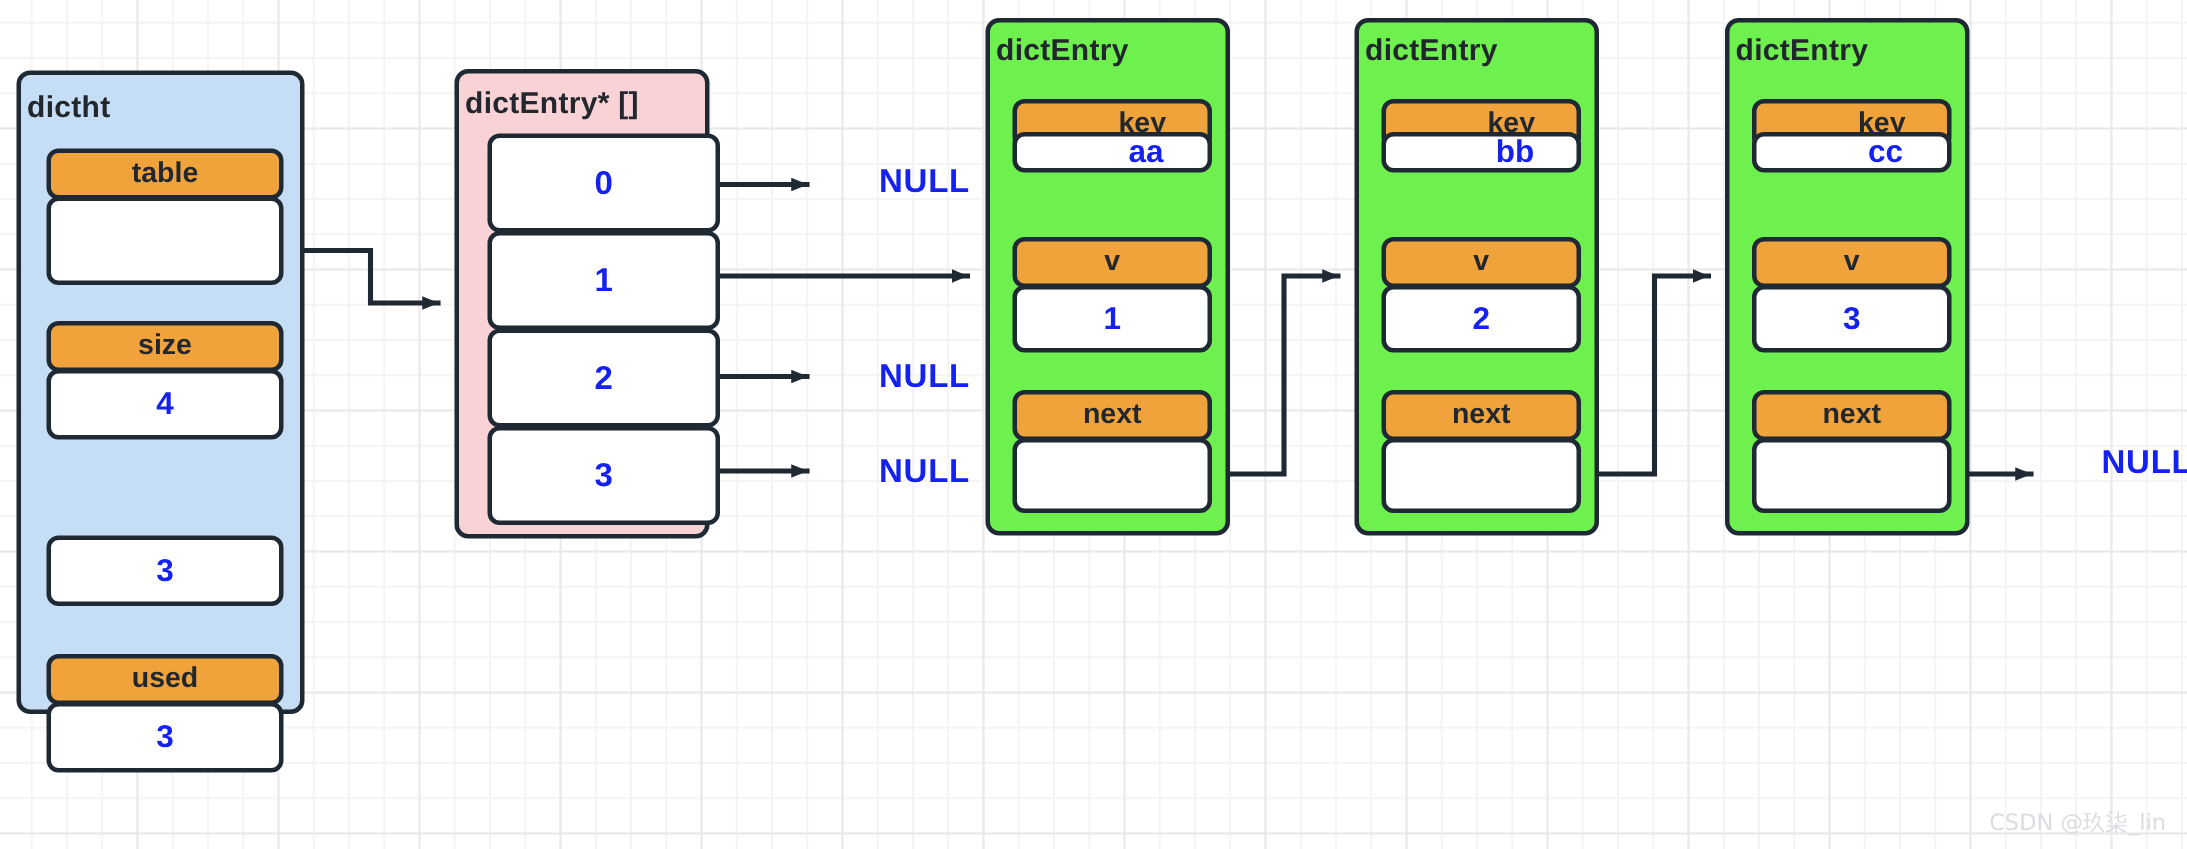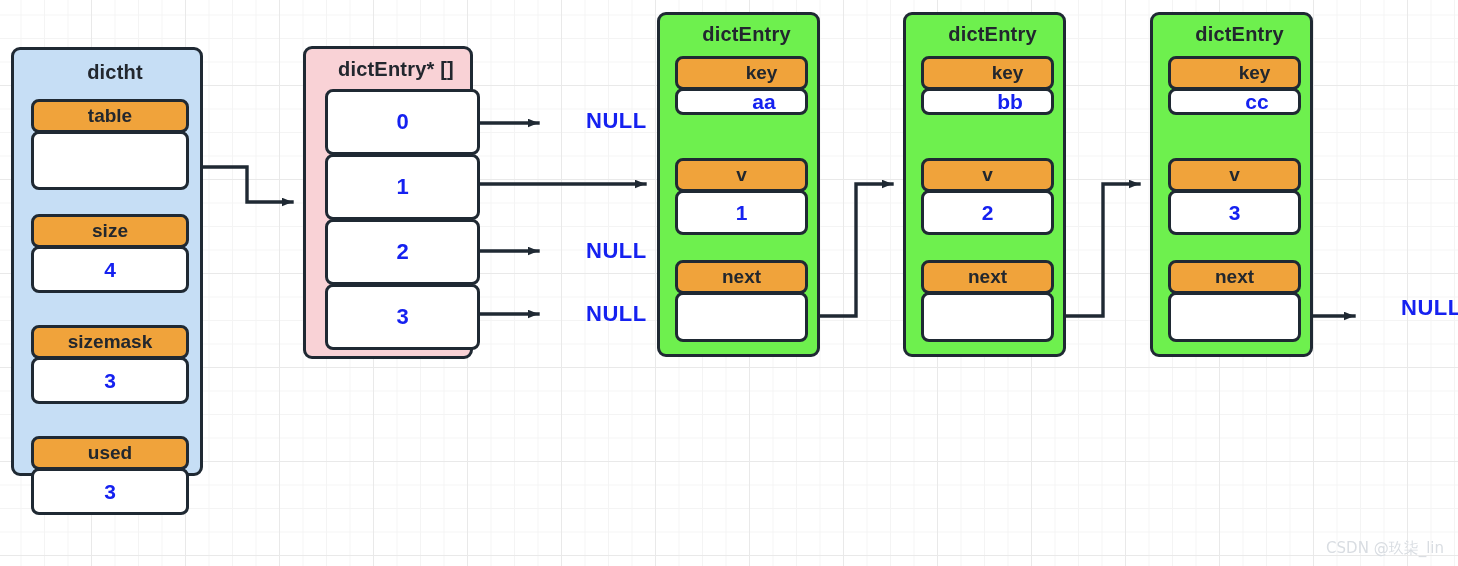--- a/index.html
+++ b/index.html
@@ -24,22 +24,22 @@
   .svg-layer{position:absolute;left:0;top:0;width:1458px;height:566px;pointer-events:none;}
 
   
   .box{
     position:absolute;
     border:3px solid #1f2933;
     border-radius:9px;
     box-sizing:border-box;
   }
   .box-title{
-    position:absolute;left:16px;right:0;
-    text-align:center;
+    position:absolute;left:4px;right:0;
+    text-align:left;
     font-weight:bold;
     font-size:20px;
     color:#22272e;
     letter-spacing:.2px;
   }
   
   .dictht{
     left:11px;top:47px;width:192px;height:429px;
     background:#c6def5;
   }
@@ -103,21 +103,21 @@
 
   
   .arr .slot{left:19px;width:155px;height:66px;}
   #slot-0{top:40px;}
   #slot-1{top:105px;}
   #slot-2{top:170px;}
   #slot-3{top:235px;}
 
   
   .node .lbl,.node .val{left:15px;width:133px;}
-  .n-key-lbl {top:41px;padding-left:40px;}
+  .n-key-lbl {top:51px;padding-left:40px;}
   .n-key-val {top:73px;height:27px;padding-left:45px;}
   .n-v-lbl   {top:143px;}
   .n-v-val   {top:175px;height:45px;}
   .n-next-lbl{top:245px;text-align:center;}
   .n-next-val{top:277px;height:50px;}
 
   
   .null-lbl{
     position:absolute;
     color:#1521f0;
@@ -174,21 +174,20 @@
 
   <div class="box dictht">
     <div class="box-title">dictht</div>
 
     <div class="cell lbl" id="f-table-lbl">table</div>
     <div class="cell val" id="f-table-val"></div>
 
     <div class="cell lbl" id="f-size-lbl">size</div>
     <div class="cell val" id="f-size-val">4</div>
 
-    <div class="cell lbl" id="f-mask-lbl">sizemask</div>
     <div class="cell val" id="f-mask-val">3</div>
 
     <div class="cell lbl" id="f-used-lbl">used</div>
     <div class="cell val" id="f-used-val">3</div>
   </div>
 
   <div class="box arr">
     <div class="box-title">dictEntry* []</div>
 
     <div class="cell slot" id="slot-0">0</div>

